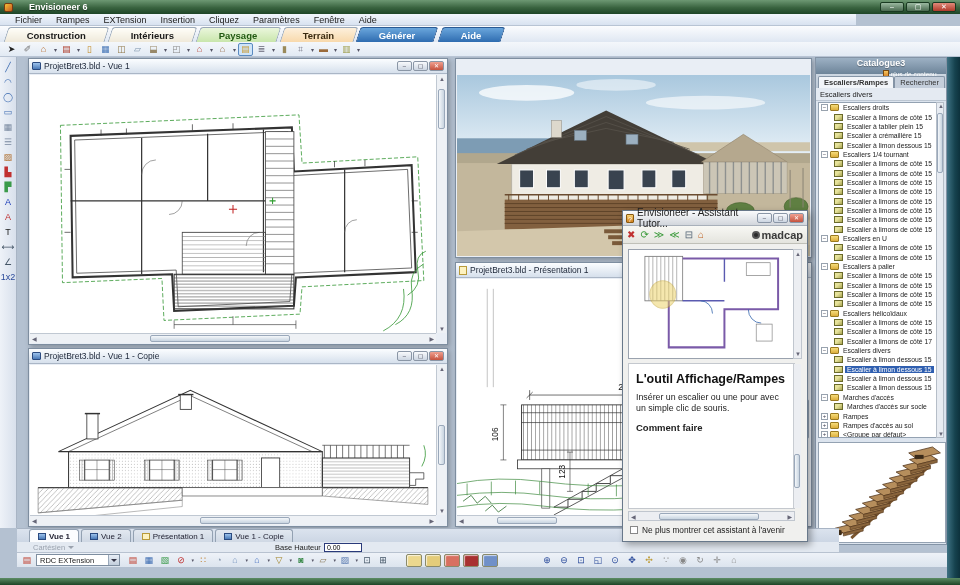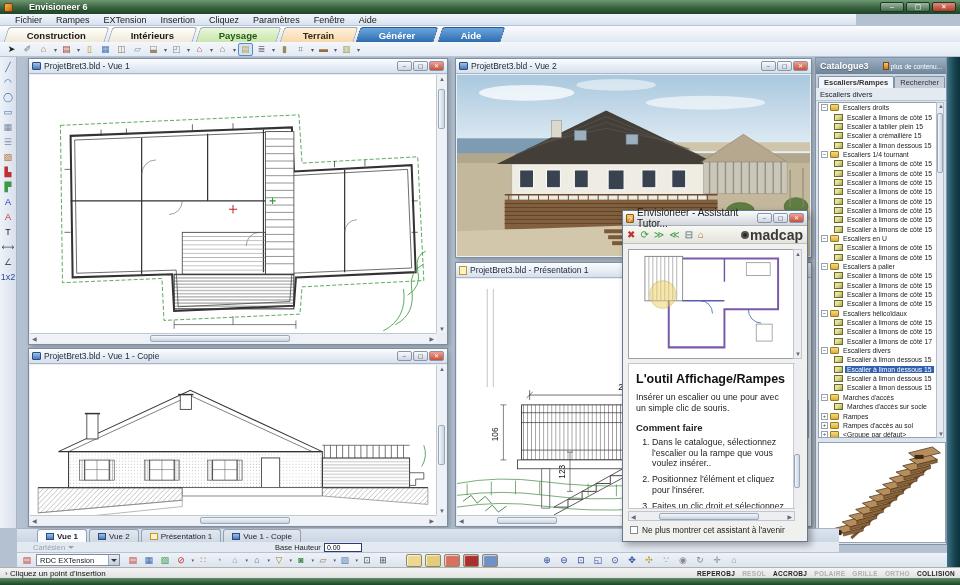--- a/index.html
+++ b/index.html
@@ -70,39 +70,39 @@
   .sarr { position:absolute; font-size:6px; color:#667; }
   svg { display:block; }
 
   
   .assistant { position:absolute; left:622px; top:210px; width:186px; height:332px;
     background:#f0f0ee; border:1px solid #68788a; box-shadow:3px 3px 7px #00000055; z-index:6; }
   .atitle { height:15px; background:linear-gradient(#fafbfc,#d2d6dc); border-bottom:1px solid #a8b0ba; display:flex; align-items:center; padding:0 3px; gap:3px;}
   .aico { width:9px; height:9px; background:linear-gradient(#f8d070,#d08020); border:1px solid #8a5a10; border-radius:1px; font-size:7px; line-height:9px; text-align:center; color:#fff;}
   .atoolbar { height:18px; background:linear-gradient(#f8f8f4,#e4e4de); border-bottom:1px solid #c0c0b8; display:flex; align-items:center; padding:0 4px; gap:4px;}
   .abi { font-size:10px; }
-  .brand { margin-left:auto; display:flex; align-items:center; gap:1px; font-weight:bold; font-size:14px; color:#3a3a3a; }
+  .brand { margin-left:auto; display:flex; align-items:center; gap:1px; font-weight:bold; font-size:11px; color:#3a3a3a; }
   .brandmark { width:8px; height:8px; border-radius:50%; background:#2a2a2a; border:2px solid #555; }
   .aplan { position:absolute; left:5px; top:38px; width:167px; height:110px; background:#fff; border:1px solid #9aa2ae; }
   .aplansb { position:absolute; right:5px; top:38px; width:9px; height:110px; background:#eceef2; border:1px solid #c0c6ce; }
   .abody { position:absolute; left:5px; top:152px; width:167px; height:146px; background:#fff; border:1px solid #c4c8ce; padding:6px 7px; overflow:hidden; }
   .abodysb { position:absolute; right:6px; top:153px; width:8px; height:144px; background:#eceef2; border-left:1px solid #c8ccd2;}
   .abody h1 { font-size:12.5px; margin:2px 0 6px; color:#111; }
   .abody p { font-size:8.8px; line-height:1.25; color:#222; }
   .abody h2 { font-size:9.5px; margin:8px 0 4px; }
   .abody ol { margin:0 0 0 16px; font-size:8.8px; line-height:1.22; }
   .abody ol li { margin-bottom:5px; }
   .ahscroll { position:absolute; left:5px; top:300px; width:167px; height:10px; background:#eceef2; border:1px solid #c0c6ce; }
   .acheck { position:absolute; left:7px; top:314px; display:flex; align-items:center; gap:4px; }
   .cbox { width:8px; height:8px; background:#fff; border:1px solid #888; }
   .acheck span { font-size:8.3px; color:#222; }
 
   
   .catalog { position:absolute; left:815px; top:57px; width:132px; height:488px; background:#dce4ee; border:1px solid #8494a6; z-index:2; }
-  .cathead { height:16px; background:linear-gradient(#9db1c4,#6d8499); display:flex; align-items:center; padding:0 4px; gap:2px;}
+  .cathead { height:16px; background:linear-gradient(#9db1c4,#6d8499); display:flex; align-items:center; padding:0 4px; gap:2px;flex-direction:column;}
   .cathead .ct { color:#fff; font-weight:bold; font-size:9px; text-shadow:0 1px 1px #00000055;}
   .morelink { margin-left:auto; display:flex; align-items:center; gap:2px; color:#fff; font-size:6.5px; }
   .moreico { width:6px; height:8px; background:linear-gradient(#f8c860,#d07820); border:1px solid #7a4a10;}
   .cattabs { height:14px; display:flex; align-items:flex-end; padding-left:2px; background:linear-gradient(#cdd7e2,#bcc8d6); }
   .cattab { font-size:7.5px; padding:1px 5px; border:1px solid #8494a6; border-bottom:none; border-radius:2px 2px 0 0; background:#c4cedb; color:#333; }
   .cattab.active { background:#f2f5f9; font-weight:bold; }
   .catgroup { height:13px; font-size:7.5px; display:flex; align-items:center; padding-left:4px; background:#e4eaf2; border-bottom:1px solid #bcc6d2; color:#222;}
   .cattree { position:absolute; left:2px; top:44px; width:120px; height:336px; background:#fff; border:1px solid #94a2b2; overflow:hidden; }
   .treesb { position:absolute; right:2px; top:44px; width:8px; height:336px; background:#e8ecf2; border:1px solid #b6bec8; }
   .trow { display:flex; align-items:center; height:9.35px; font-size:6.8px; white-space:nowrap; padding-left:2px; }
@@ -111,21 +111,21 @@
   .trow.closed .exp::before { content:"+"; }
   .trow .fico { width:9px; height:7px; background:linear-gradient(#f6dc7a,#dcae3c); border:1px solid #9a7a20; border-radius:1px; margin-right:2px; flex:none;}
   .trow .lico { width:9px; height:7px; background:linear-gradient(135deg,#e6e29a 40%,#a8a452); border:1px solid #6a6a2a; margin-right:2px; flex:none;}
   .trow.leaf { padding-left:15px; }
   .trow .tlabel { padding:0 2px; overflow:hidden; }
   .trow.selected .tlabel { background:#2f5fb0; color:#fff; }
   .catpreview { position:absolute; left:2px; top:384px; width:128px; height:101px; background:#fff; border:1px solid #94a2b2; }
 
   
   .viewtabs { position:absolute; left:17px; top:528px; width:822px; height:14px;
-    background:linear-gradient(#dbe3ee,#ccd6e4); border-top:1px solid #a8b4c4; display:flex; align-items:flex-end; padding-left:20px; z-index:4;}
+    background:linear-gradient(#dbe3ee,#ccd6e4); border-top:1px solid #a8b4c4; display:flex; align-items:flex-end; padding-left:12px; z-index:4;}
   .vtab { display:flex; align-items:center; gap:3px; height:13px; padding:0 8px; font-size:8px; color:#223;
     border:1px solid #93a1b2; border-bottom:none; border-radius:3px 3px 0 0; background:linear-gradient(#e2e8f0,#cfd8e4); margin-right:2px;}
   .vtab.active { background:#fbfcfe; font-weight:bold; }
   .vtab .ti { width:8px; height:7px; flex:none; background:linear-gradient(#9cc2ec,#4a7ab8); border:1px solid #2a4a80; }
   .vtab.page .ti { background:#fdf2c0; border:1px solid #b89a3a; }
   .midrow { position:absolute; left:17px; top:542px; width:822px; height:10px; background:#e3e9f1; display:flex; align-items:center; z-index:4;}
   .coordmode { margin-left:16px; font-size:7.5px; color:#9aa2ae; display:flex; gap:3px; align-items:center;}
   .coordmode::after { content:""; border:3px solid transparent; border-top-color:#9aa2ae; margin-top:3px;}
   .bhwrap { position:absolute; left:258px; display:flex; align-items:center; gap:3px; }
   .bhlabel { font-size:7.5px; color:#222; }
@@ -270,29 +270,20 @@
         <span class="sarr" style="bottom:1px;left:2px;">▼</span>
       </div>
     <div class="hscroll">
         <span class="sarr" style="left:2px;top:1px;">◀</span>
         <span class="thumbh" style="left:120px;width:140px;"></span>
         <span class="sarr" style="right:2px;top:1px;">▶</span>
       </div>
   </div>
 
   <div class="docwin" style="left:455px;top:58px;width:357px;height:200px;">
-    <div class="dtitle">
-      <span class="wicoview"></span>
-      <span class="dlabel">ProjetBret3.bld - Vue 2</span>
-      <span class="dctrls">
-        <span class="dbtn min"></span>
-        <span class="dbtn max"></span>
-        <span class="dbtn close"></span>
-      </span>
-    </div>
     <div class="dcontent">
       <svg viewBox="0 0 355 183" width="100%" height="100%" preserveAspectRatio="none">
         <defs>
             <linearGradient id="sky" x1="0" y1="0" x2="0" y2="1">
               <stop offset="0" stop-color="#a9c8de"></stop>
               <stop offset="1" stop-color="#eef5fa"></stop>
             </linearGradient>
           </defs>
         <rect width="355" height="92" fill="url(#sky)"></rect>
         <ellipse cx="70" cy="18" rx="48" ry="8" fill="#fff" opacity=".75"></ellipse>
@@ -788,25 +779,20 @@
       </svg>
     </div>
     <div class="aplansb">
         <span class="sarr" style="top:1px;left:1px;">▲</span>
         <span class="sarr" style="bottom:1px;left:1px;">▼</span>
       </div>
     <div class="abody">
       <h1>L'outil Affichage/Rampes</h1>
       <p>Insérer un escalier ou une pour avec un simple clic de souris.</p>
       <h2>Comment faire</h2>
-      <ol>
-        <li><span>Dans le catalogue, sélectionnez l'escalier ou la rampe que vous voulez insérer..</span></li>
-        <li><span>Positionnez l'élément et cliquez pour l'insérer.</span></li>
-        <li><span>Faites un clic droit et sélectionnez </span></li>
-      </ol>
 
     </div>
     <div class="abodysb">
         <span class="thumbv" style="left:0;width:6px;top:90px;height:34px;"></span>
       </div>
     <div class="ahscroll">
         <span class="sarr" style="left:2px;top:1px;">◀</span>
         <span class="thumbh" style="left:30px;width:100px;"></span>
         <span class="sarr" style="right:2px;top:1px;">▶</span>
       </div>
@@ -892,28 +878,15 @@
         <span class="bbi" title="zoom-dynamic-icon" style="color: rgb(42, 74, 154);">✥</span>
         <span class="bbi" title="pan-hand-icon" style="color: rgb(192, 160, 64);">✣</span>
         <span class="bbi" title="walk-through-icon" style="color: rgb(136, 136, 136);">∵</span>
         <span class="bbi" title="look-around-icon" style="color: rgb(136, 136, 136);">◉</span>
         <span class="bbi" title="orbit-icon" style="color: rgb(136, 136, 136);">↻</span>
         <span class="bbi" title="center-view-icon" style="color: rgb(136, 136, 136);">✛</span>
         <span class="bbi" title="model-view-icon" style="color: rgb(136, 136, 136);">⌂</span>
       </span>
   </div>
 
-  <div class="statusbar">
-    <span class="smsg">Cliquez un point d'insertion</span>
-    <span class="toggles">
-
-    <span class="tg on">REPEROBJ</span>
-        <span class="tg off">RESOL</span>
-        <span class="tg on">ACCROBJ</span>
-        <span class="tg off">POLAIRE</span>
-        <span class="tg off">GRILLE</span>
-        <span class="tg off">ORTHO</span>
-        <span class="tg on">COLLISION</span>
-      </span>
-  </div>
 
   <div class="greenstrip"></div>
 </div>
 
 </body></html>

